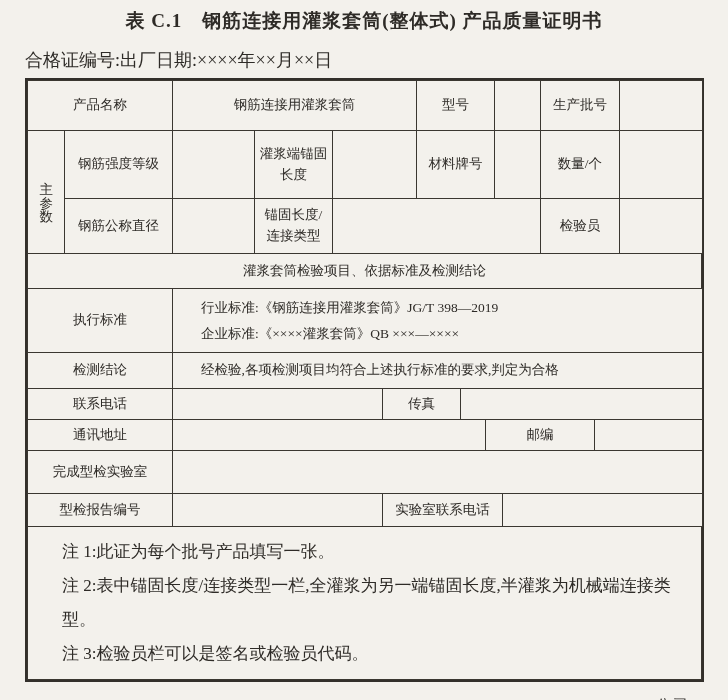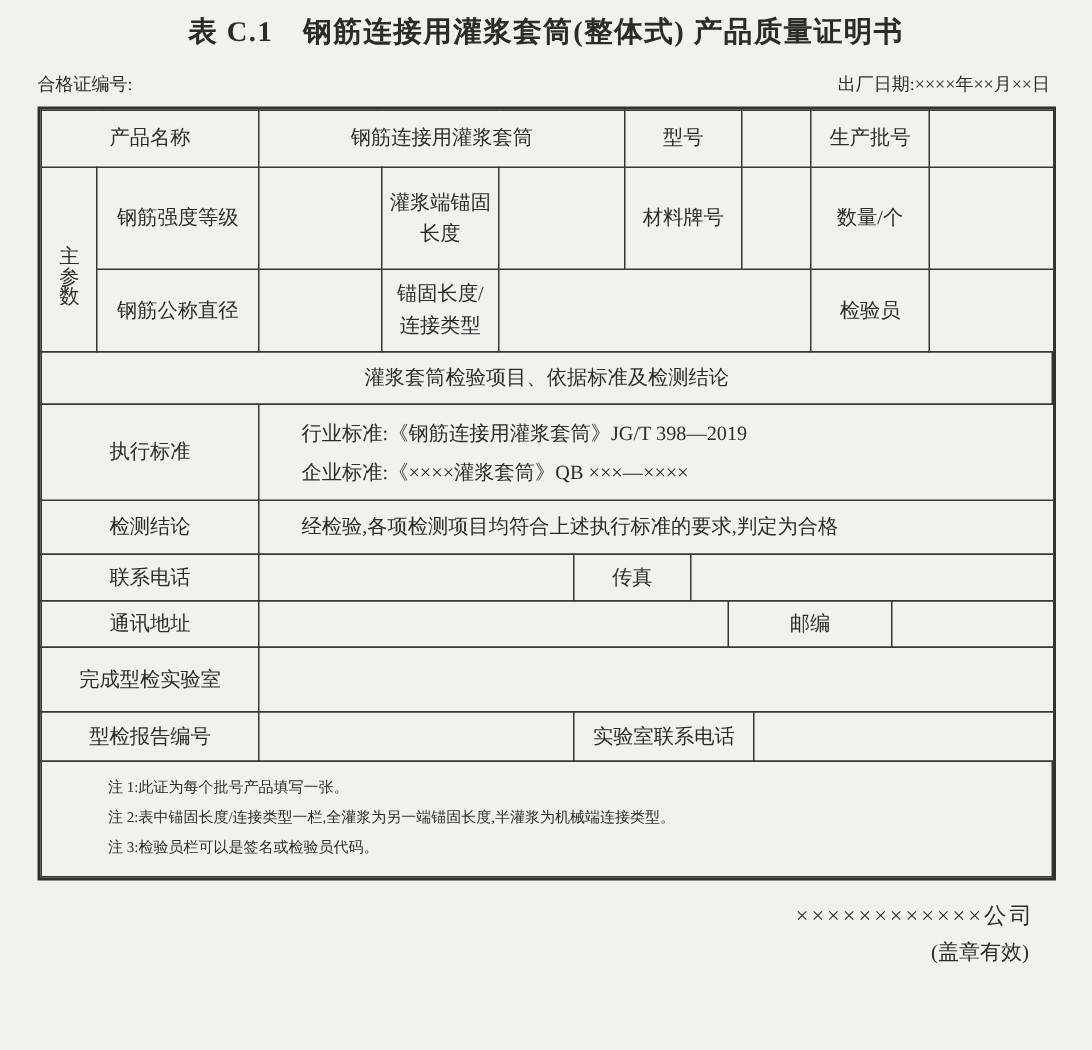--- a/index.html
+++ b/index.html
@@ -14,22 +14,22 @@
     text-align:center;
     font-weight:bold;
     font-size:19px;
     padding-top:8px;
     letter-spacing:1px;
   }
   .header-line{
     width:675px;
     margin:14px 0 6px 25px;
     display:flex;
-    justify-content:space-between;
-    font-size:12px;
+    justify-content:flex-start;
+    font-size:18px;
   }
   .table-wrap{
     width:675px;
     margin-left:25px;
     border:2px solid #33302b;
   }
   table.band{
     border-collapse:collapse;
     table-layout:fixed;
     width:675px;
@@ -49,23 +49,22 @@
     writing-mode:vertical-lr;
     text-orientation:upright;
     letter-spacing:14px;
     margin:0 auto;
     line-height:1;
   }
   .std-line{text-align:left;line-height:1.9;}
   .notes-cell{padding:8px 10px 8px 34px;}
   .note-line{
     text-align:left;
-    font-size:10px;
+    font-size:17px;
     line-height:2.0;
-    margin-left:10px;
   }
   .footer{
     width:675px;
     margin-left:25px;
     text-align:right;
     margin-top:14px;
     font-size:15px;
   }
   .company{letter-spacing:2px;padding-right:10px;}
   .seal{margin-top:6px;padding-right:14px;font-size:14px;}
@@ -88,21 +87,21 @@
         <col style="width:108px">
         <col style="width:82px">
       <col style="width:78px">
         <col style="width:84px">
         <col style="width:78px">
       <col style="width:46px">
         <col style="width:79px">
         <col style="width:83px">
     </colgroup>
     <tbody>
-        <tr style="height:38px">
+        <tr style="height:50px">
       <td colspan="2">产品名称</td>
       <td colspan="3">钢筋连接用灌浆套筒</td>
       <td>型号</td>
       <td></td>
       <td>生产批号</td>
       <td></td>
     </tr>
     <tr style="height:68px">
       <td rowspan="2">
         <div class="vtext">主参数</div>

